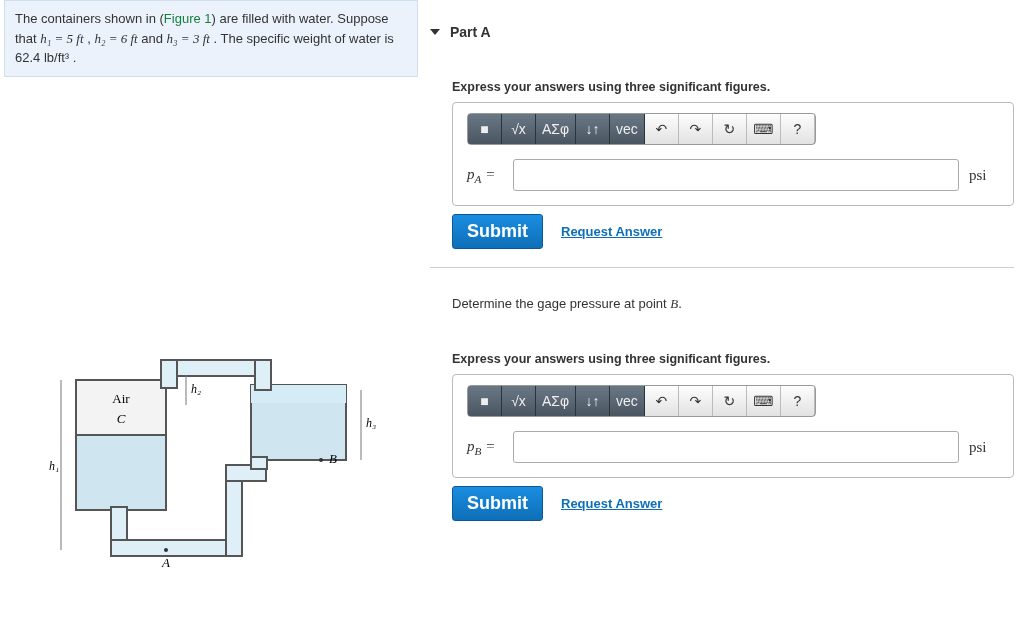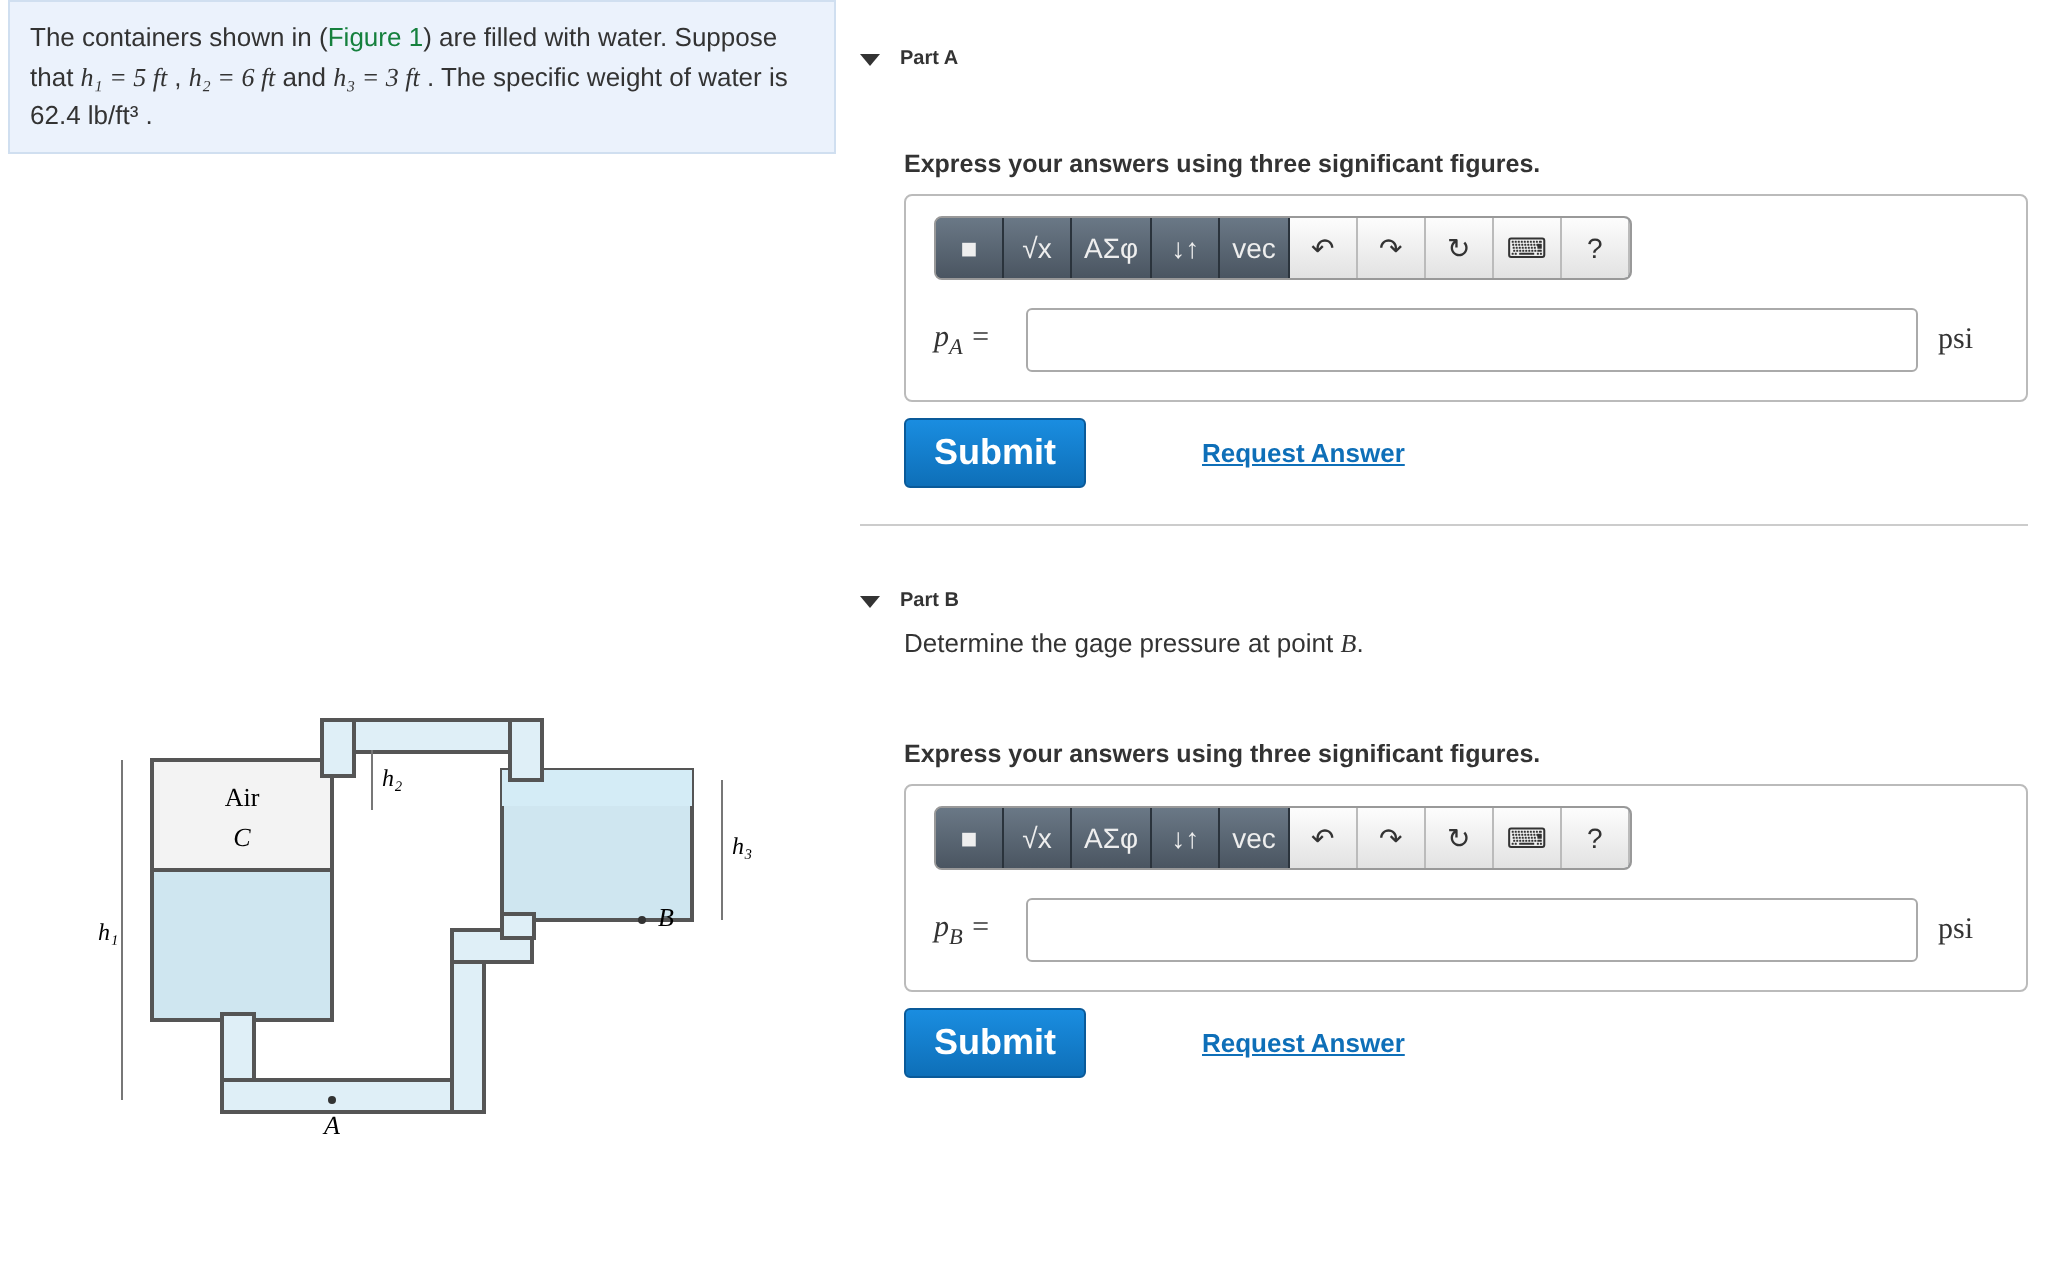--- a/index.html
+++ b/index.html
@@ -41,21 +41,21 @@
   .figure-image {
     margin-top: 18px;
     display: flex; justify-content: center;
   }
   .figure-svg { width: 380px; height: 230px; }
   .part-block {
     border-top: 1px solid #ccc; padding-top: 10px;
   }
   .part-header {
     display: flex; align-items: center; gap: 10px; padding: 4px 0 8px 0;
-    font-weight: bold; font-size: 10px;
+    font-weight: bold; font-size: 14px;
   }
   .caret { width: 0; height: 0; border-left: 5px solid transparent; border-right:5px solid transparent; border-top:6px solid #333; }
   .part-body { padding-left: 22px; display: flex; flex-direction: column; gap: 8px; }
   .prompt { font-size: 13px; }
   .instruct { font-weight: bold; font-size: 12.5px; margin-top: 32px; }
   .answer-box {
     border: 1px solid #bbb; border-radius: 4px; padding: 10px 14px 14px 14px;
     background: #fff;
     display: flex; flex-direction: column; gap: 14px;
   }
@@ -80,21 +80,21 @@
     flex: 1; height: 32px; border: 1px solid #aaa; border-radius: 3px;
     padding: 0 8px; font-size: 14px;
   }
   .unit { font-family:"Times New Roman", serif; font-size: 15px; width: 30px; }
   .action-row { display: flex; align-items: center; gap: 18px; }
   .submit-btn {
     background: linear-gradient(#1a8de0,#0e6fb8);
     color: #fff; border: 1px solid #0a5a99; border-radius: 3px;
     padding: 6px 14px; font-size: 18px; font-weight: bold; cursor: pointer;
   }
-  .request-link { color: #0e6fb8; font-weight: bold; font-size: 13px; text-decoration: underline; cursor: pointer; margin-left: 40px; }
+  .request-link { color: #0e6fb8; font-weight: bold; font-size: 13px; text-decoration: underline; cursor: pointer; }
   hr.sep { border: none; border-top: 1px solid #ccc; margin: 0; }
 </style>
 </head>
 <body>
 
 <div class="layout">
   <div class="left">
     <div class="problem-text">
       <span>The containers shown in (</span><span class="fig">Figure 1</span><span>) are filled with water. Suppose that </span><span class="math-i">h₁ = 5 ft</span><span> , </span><span class="math-i">h₂ = 6 ft</span><span> and </span><span class="math-i">h₃ = 3 ft</span><span> . The specific weight of water is 62.4 lb/ft³ .</span>
     </div>
@@ -188,24 +188,20 @@
         <div class="action-row">
           <button class="submit-btn">Submit</button>
           <span class="request-link">Request Answer</span>
         </div>
       </div>
     </div>
 
     <hr class="sep">
 
     <div class="part-block" style="border-top:none;">
-      <div class="part-header">
-        <span class="caret"></span>
-        <span>Part B</span>
-      </div>
       <div class="part-body">
         <div class="prompt">
           <span>Determine the gage pressure at point </span><span class="math-i">B</span><span>.</span>
         </div>
         <div class="instruct">Express your answers using three significant figures.</div>
         <div class="answer-box">
           <div class="toolbar">
             <span class="tool">
                 <span class="tool-icon">■</span>
               </span>

